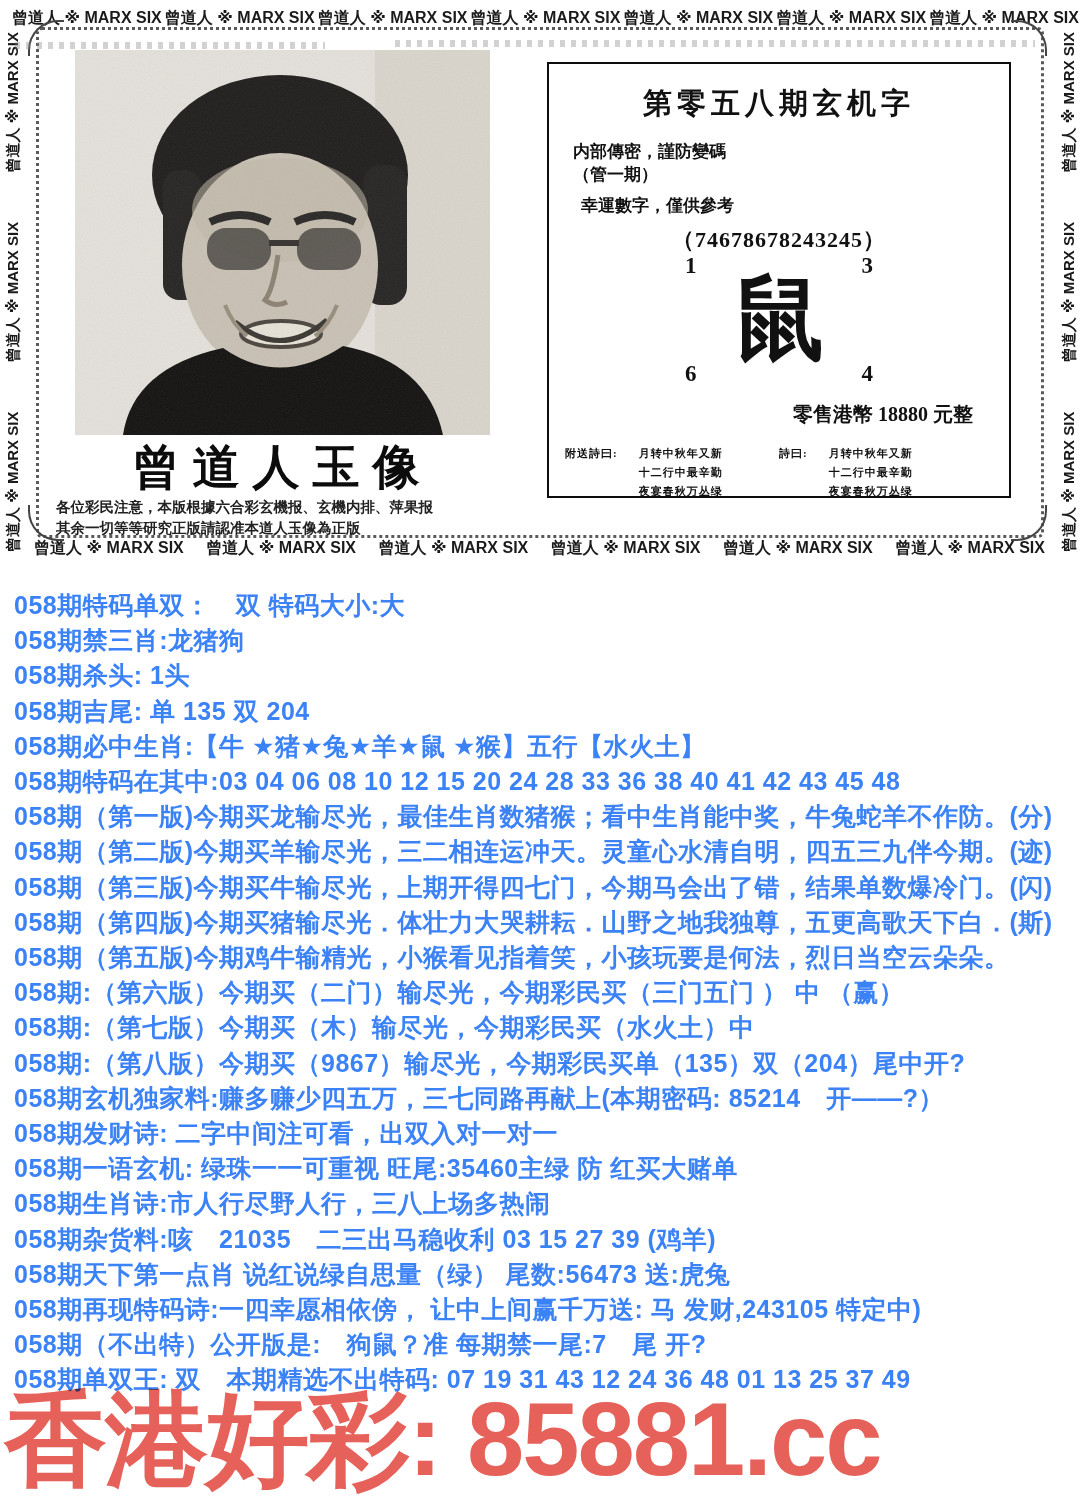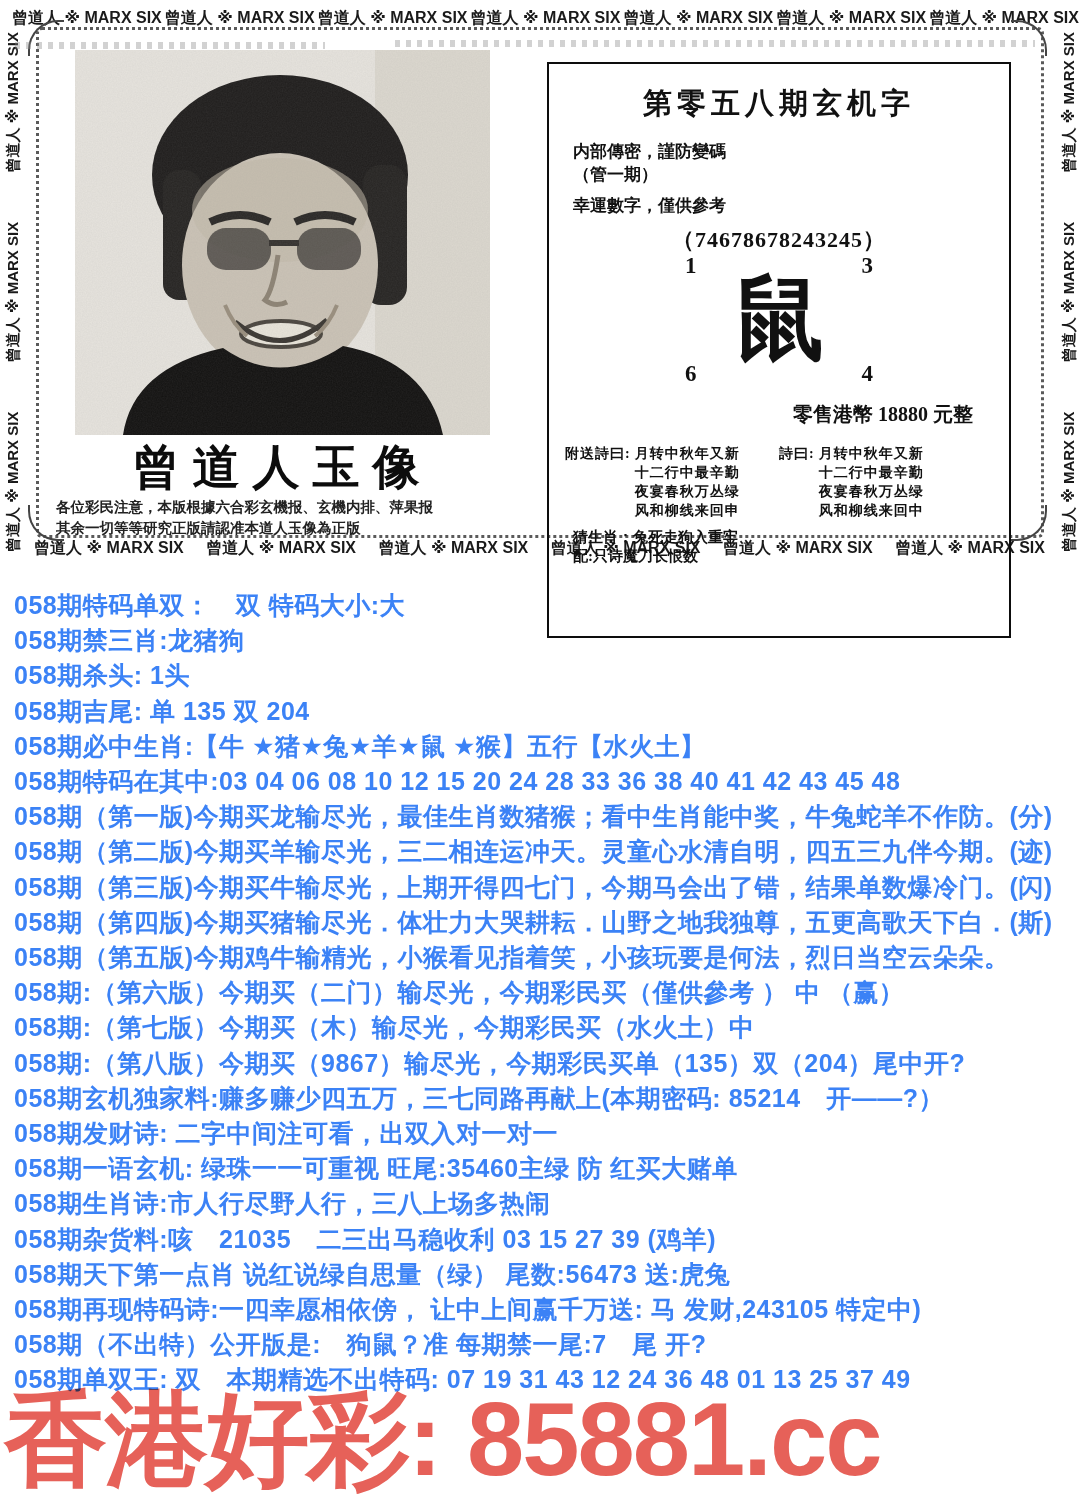--- a/index.html
+++ b/index.html
@@ -44,38 +44,38 @@
     position:absolute;left:75px;top:436px;width:415px;text-align:center;
     font-family:Liberation Serif, serif;
     font-size:47px;font-weight:bold;letter-spacing:13px;color:#0c0c0c;
   }
   .portrait-notes{
     position:absolute;left:56px;top:497px;width:480px;
     font-size:14.5px;font-weight:bold;line-height:21px;color:#222;
   }
   
   .mbox{
-    position:absolute;left:547px;top:62px;width:464px;height:576px;
+    position:absolute;left:547px;top:62px;width:464px;height:436px;
     border:2px solid #0d0d0d;box-sizing:border-box;overflow:hidden;
     font-family:"Liberation Serif","DejaVu Serif",serif;
   }
   .mb-title{margin-top:20px;text-align:center;font-size:29px;font-weight:bold;letter-spacing:5px;}
   .mb-row1{display:flex;justify-content:space-between;padding:0 24px;margin-top:16px;font-size:17px;font-weight:bold;flex-direction:column;}
-  .mb-lucky{padding-left:24px;margin-top:8px;font-size:17px;font-weight:bold;}
+  .mb-lucky{padding-left:32px;margin-top:8px;font-size:17px;font-weight:bold;}
   .mb-number{text-align:center;margin-top:8px;font-size:22px;font-weight:bold;letter-spacing:1px;}
   .mb-zodiac{position:relative;width:200px;height:128px;margin:2px auto 0;}
   .mb-zchar{position:absolute;left:50%;top:50%;transform:translate(-50%,-52%);font-size:92px;font-weight:bold;}
   .mb-corner{position:absolute;font-size:23px;font-weight:bold;}
   .mb-corner.tl{left:6px;top:-4px;}
   .mb-corner.tr{right:6px;top:-4px;}
   .mb-corner.bl{left:6px;bottom:-2px;}
   .mb-corner.br{right:6px;bottom:-2px;}
   .mb-price{text-align:right;padding-right:36px;margin-top:16px;font-size:20px;font-weight:bold;}
   .mb-poems{display:flex;padding:0 16px;margin-top:16px;}
-  .mb-poem{flex:1;display:flex;font-size:14px;font-weight:bold;line-height:19px;letter-spacing:1px;}
+  .mb-poem{flex:1;display:flex;font-size:11px;font-weight:bold;line-height:19px;letter-spacing:1px;gap:17px;}
   .mb-poem .lbl{white-space:nowrap;margin-right:4px;}
   .mb-guess-row{display:flex;justify-content:center;padding:0 24px;margin-top:8px;font-size:15px;font-weight:bold;flex-direction:column;}
   
   .body-text{position:absolute;left:14px;top:588px;width:1066px;}
   .body-line{
     font-size:25px;font-weight:bold;line-height:35.2px;
     white-space:nowrap;letter-spacing:.5px;color:#3b82f6;
   }
   
   .watermark{
@@ -210,21 +210,21 @@
     <div class="body-line">058期禁三肖:龙猪狗</div>
     <div class="body-line">058期杀头: 1头</div>
     <div class="body-line">058期吉尾: 单 135 双 204</div>
     <div class="body-line">058期必中生肖:【牛 ★猪★兔★羊★鼠 ★猴】五行【水火土】</div>
     <div class="body-line">058期特码在其中:03 04 06 08 10 12 15 20 24 28 33 36 38 40 41 42 43 45 48</div>
     <div class="body-line">058期（第一版)今期买龙输尽光，最佳生肖数猪猴；看中生肖能中奖，牛兔蛇羊不作防。(分)</div>
     <div class="body-line">058期（第二版)今期买羊输尽光，三二相连运冲天。灵童心水清自明，四五三九伴今期。(迹)</div>
     <div class="body-line">058期（第三版)今期买牛输尽光，上期开得四七门，今期马会出了错，结果单数爆冷门。(闪)</div>
     <div class="body-line">058期（第四版)今期买猪输尽光．体壮力大哭耕耘．山野之地我独尊，五更高歌天下白．(斯)</div>
     <div class="body-line">058期（第五版)今期鸡牛输精光，小猴看见指着笑，小孩玩要是何法，烈日当空云朵朵。</div>
-    <div class="body-line">058期:（第六版）今期买（二门）输尽光，今期彩民买（僅供參考 ） 中 （赢）</div>
+    <div class="body-line">058期:（第六版）今期买（二门）输尽光，今期彩民买（三门五门 ） 中 （赢）</div>
     <div class="body-line">058期:（第七版）今期买（木）输尽光，今期彩民买（水火土）中</div>
     <div class="body-line">058期:（第八版）今期买（9867）输尽光，今期彩民买单（135）双（204）尾中开?</div>
     <div class="body-line">058期玄机独家料:赚多赚少四五万，三七同路再献上(本期密码: 85214　开——?）</div>
     <div class="body-line">058期发财诗: 二字中间注可看，出双入对一对一</div>
     <div class="body-line">058期一语玄机: 绿珠一一可重视 旺尾:35460主绿 防 红买大赌单</div>
     <div class="body-line">058期生肖诗:市人行尽野人行，三八上场多热闹</div>
     <div class="body-line">058期杂货料:咳　21035　二三出马稳收利 03 15 27 39 (鸡羊)</div>
     <div class="body-line">058期天下第一点肖 说红说绿自思量（绿） 尾数:56473 送:虎兔</div>
     <div class="body-line">058期再现特码诗:一四幸愿相依傍， 让中上间赢千万送: 马 发财,243105 特定中)</div>
     <div class="body-line">058期（不出特）公开版是:　狗鼠？准 每期禁一尾:7　尾 开?</div>

